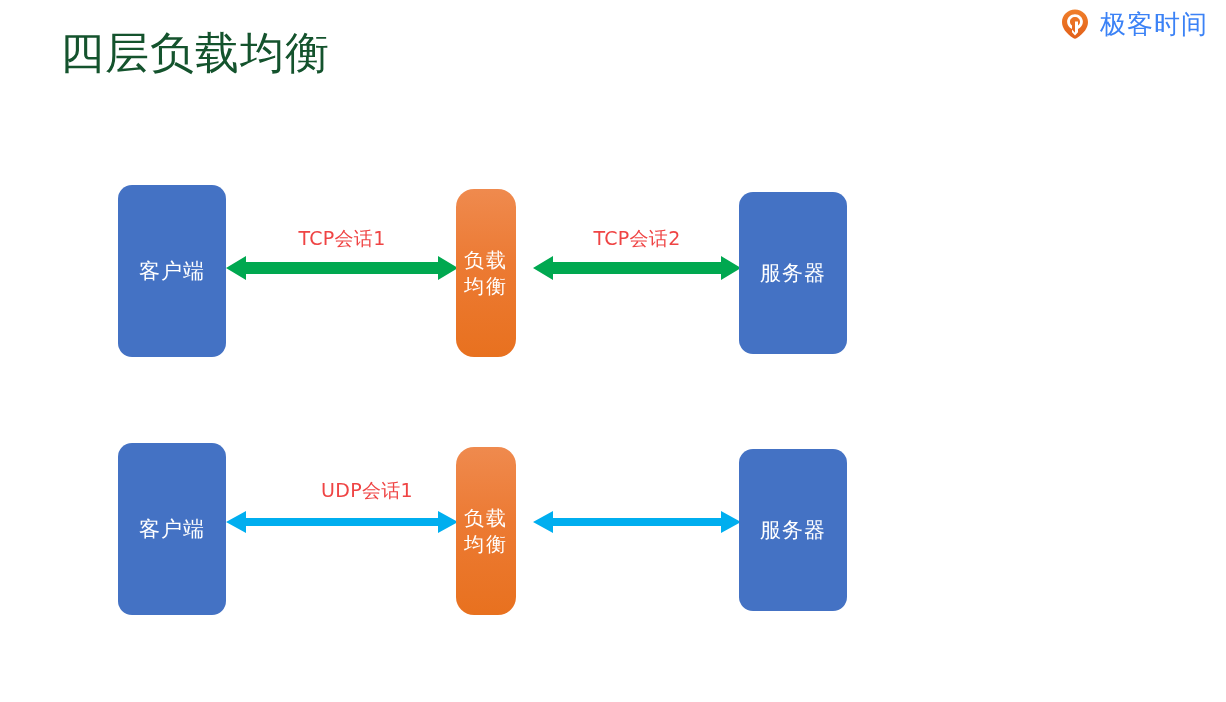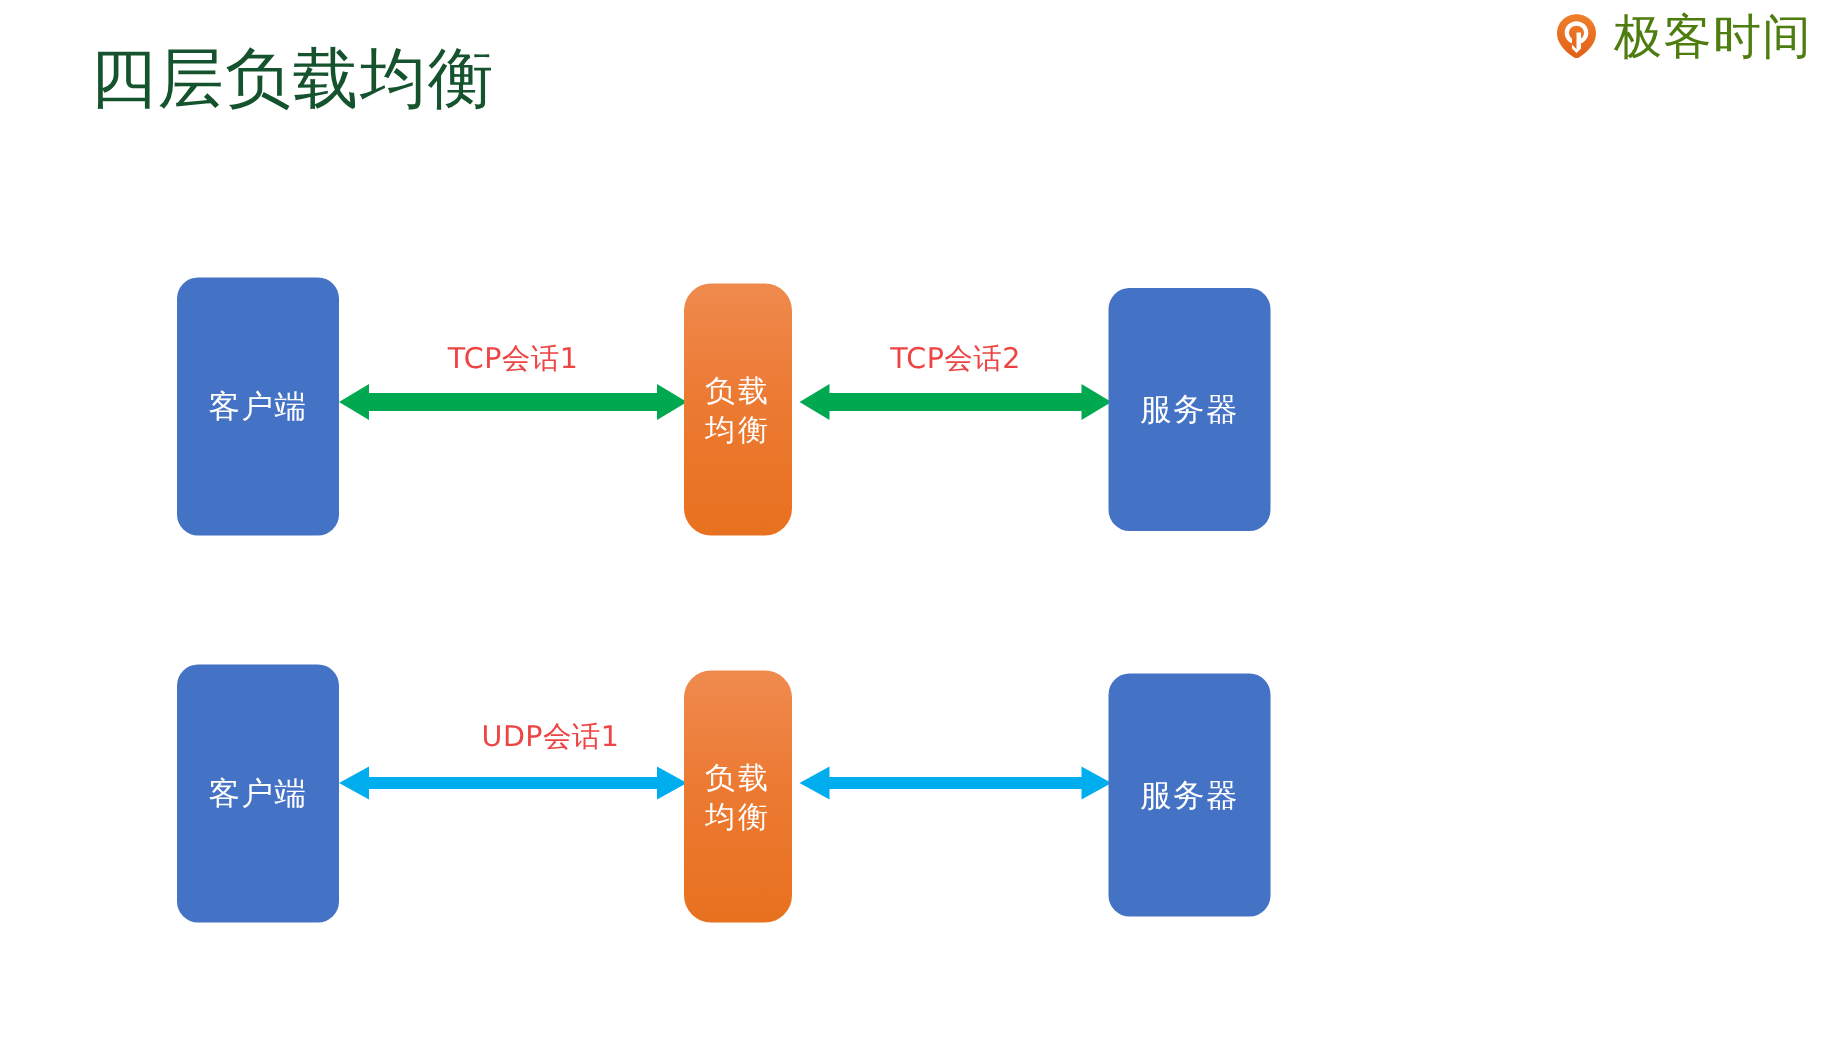--- a/index.html
+++ b/index.html
@@ -26,22 +26,22 @@
     display: flex;
     align-items: center;
     gap: 9px;
   }
   .logo-mark {
     width: 32px;
     height: 32px;
     display: block;
   }
   .logo-text {
-    font-size: 32px;
-    color: #4d7c0f;
+    font-size: 26px;
+    color: #3b82f6;
     letter-spacing: 1px;
     line-height: 1;
     white-space: nowrap;
     font-family: "DejaVu Sans", "Liberation Sans", sans-serif;
   }
 
   
   .slide-title {
     position: absolute;
     left: 60px;
@@ -78,21 +78,21 @@
     font-family: "DejaVu Sans", "Liberation Sans", sans-serif;
   }
   .node-client, .node-server {
     background: #4472c4;
     width: 108px;
     font-size: 21px;
     letter-spacing: 1px;
   }
   .node-lb {
     background: linear-gradient(180deg, #ef8a4e 0%, #ec7a33 45%, #e8711f 100%);
-    width: 72px;
+    width: 60px;
     font-size: 20px;
     line-height: 1.32;
     letter-spacing: 2px;
     border-radius: 18px;
   }
 
   
   .row-tcp .node-client { left: 118px; top: 12px;  height: 172px; }
   .row-tcp .node-lb     { left: 456px; top: 16px;  height: 168px; }
   .row-tcp .node-server { left: 739px; top: 19px;  height: 162px; }

